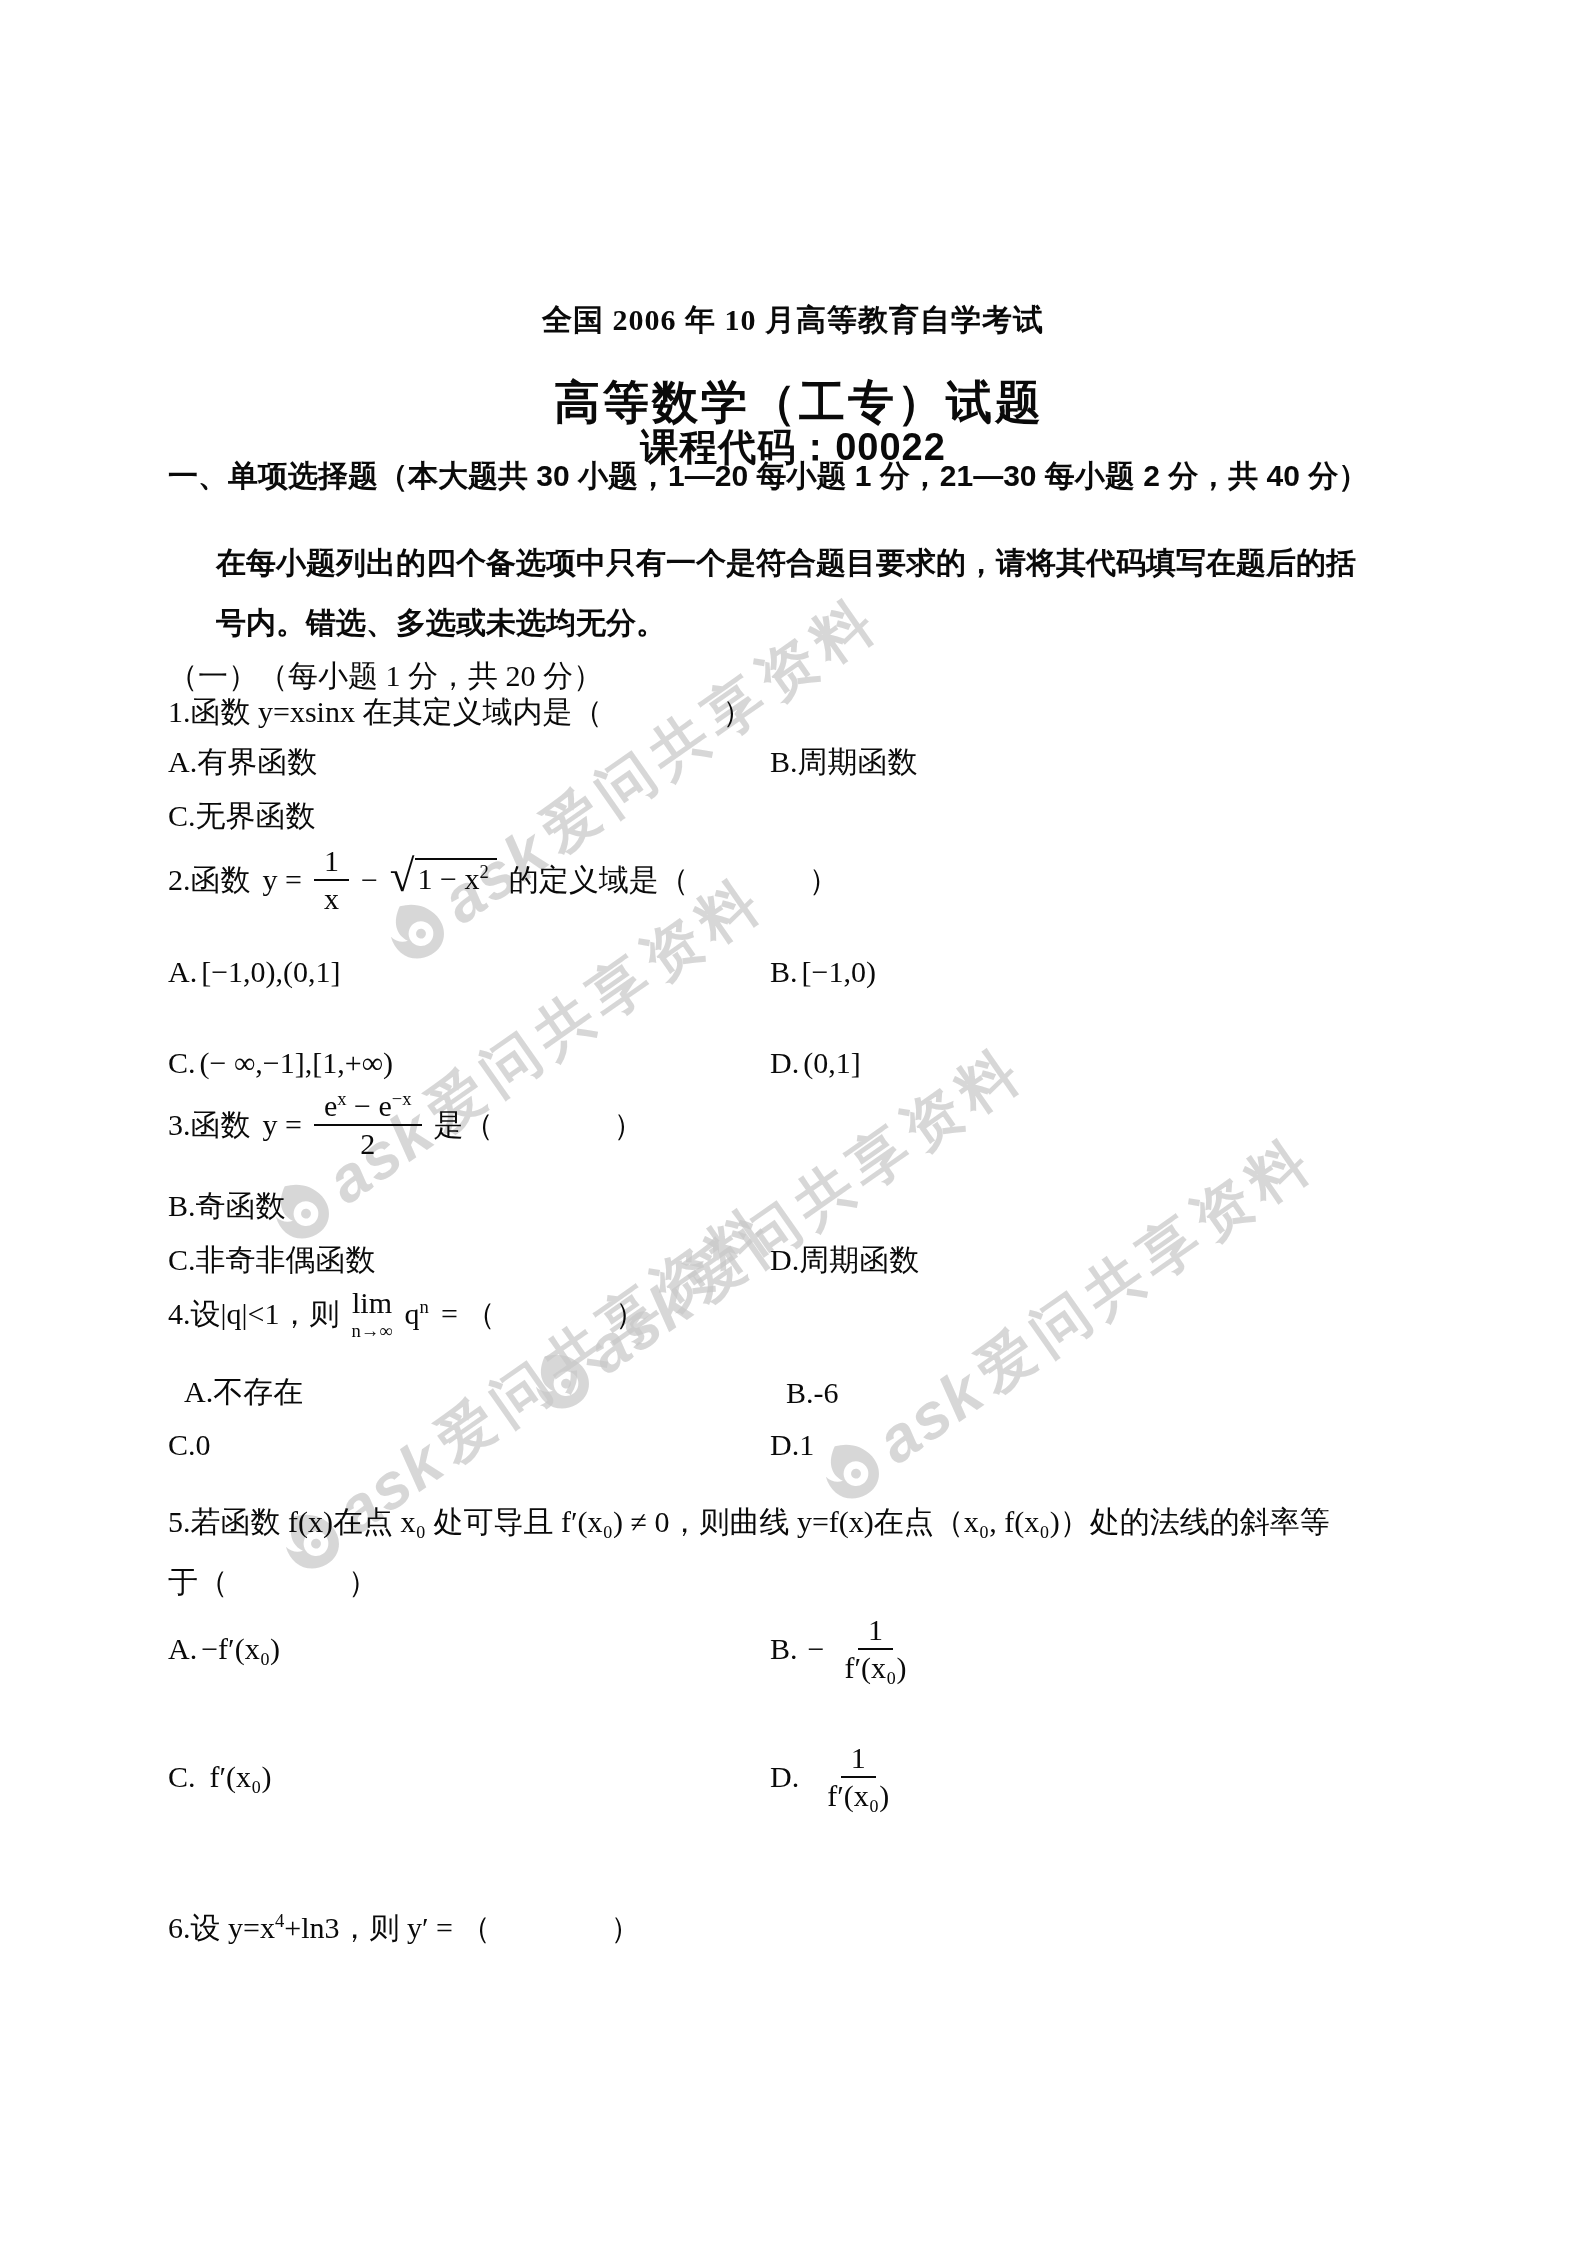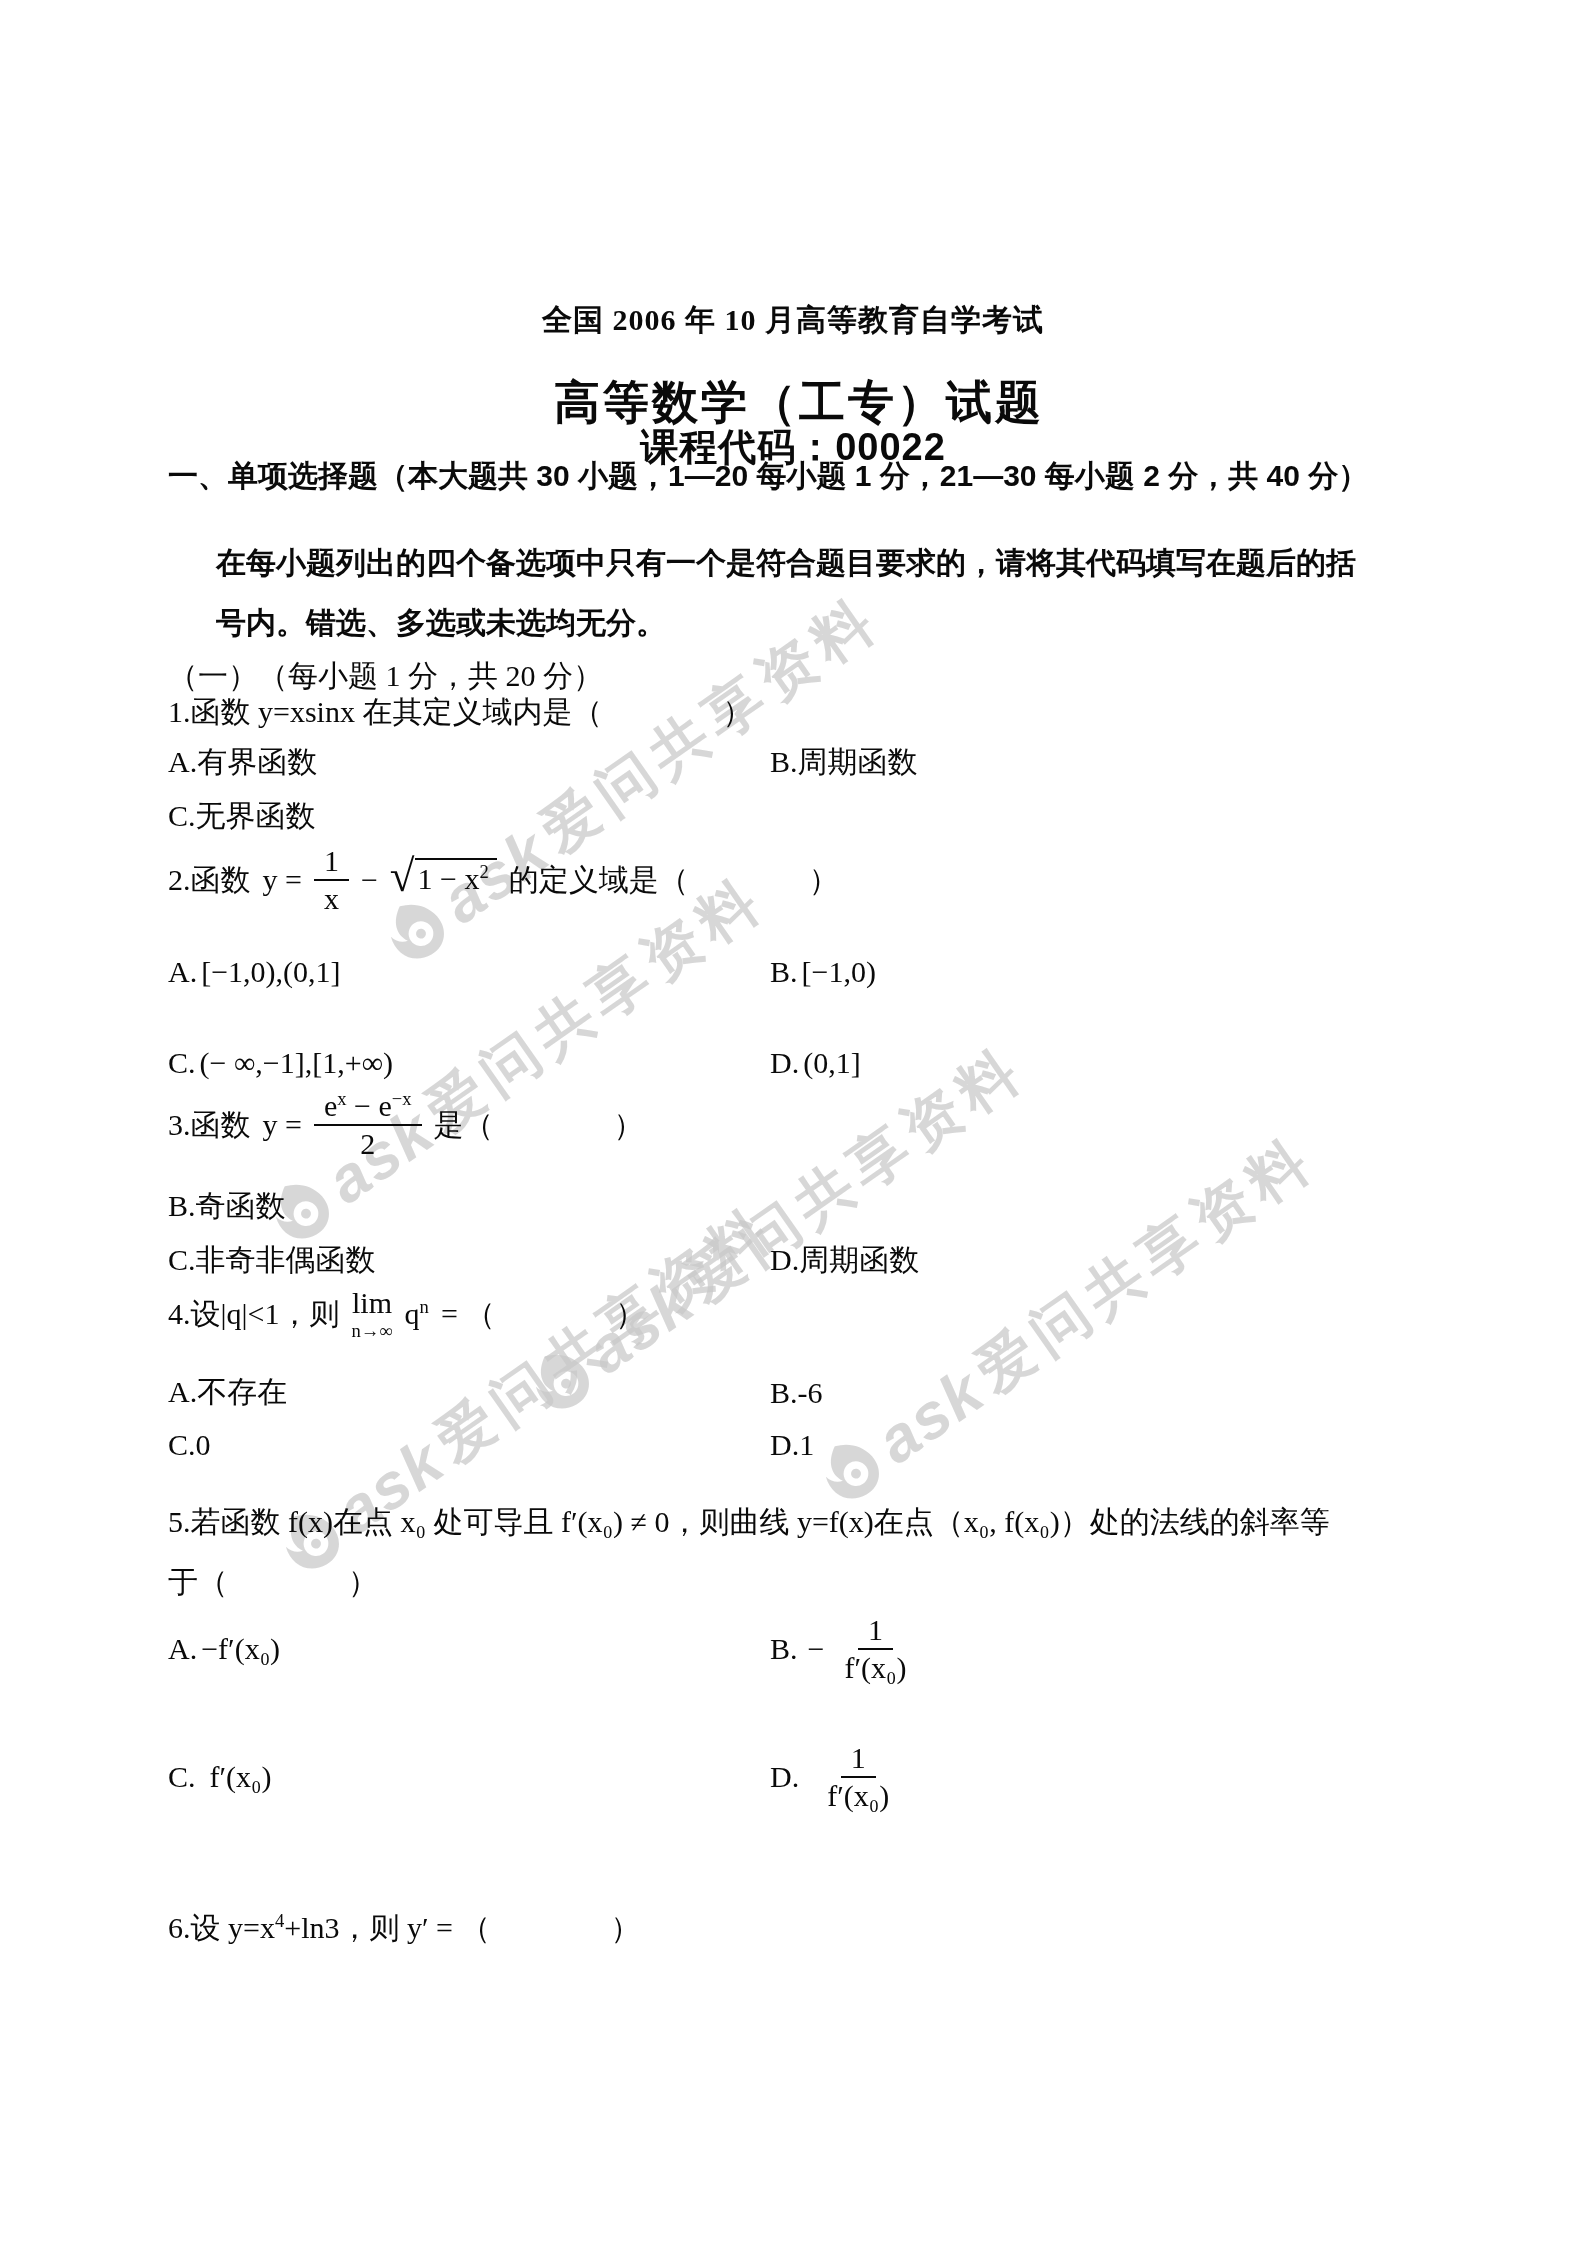--- a/index.html
+++ b/index.html
@@ -190,21 +190,21 @@
 
     <div class="abs formula" style="top:1288px;">
       <span>4.设|q|&lt;1，则</span>
       <span class="lim">
         <span>lim</span>
         <span class="lim-sub">n→∞</span>
       </span>
       <span><span>q</span><sup>n</sup></span>
       <span>= （　　　　）</span>
     </div>
-    <div class="optrow" style="top:1372px;">
+    <div class="optrow" style="top:1372px;margin-left:16px;">
       <span>A.不存在</span>
       <span>B.-6</span>
     </div>
     <div class="optrow" style="top:1428px;">
       <span>C.0</span>
       <span>D.1</span>
     </div>
 
     <div class="abs" style="top:1502px;">5.若函数 f(x)在点 x₀ 处可导且 f′(x₀) ≠ 0，则曲线 y=f(x)在点（x₀, f(x₀)）处的法线的斜率等</div>
     <div class="abs" style="top:1562px;">于（　　　　）</div>

